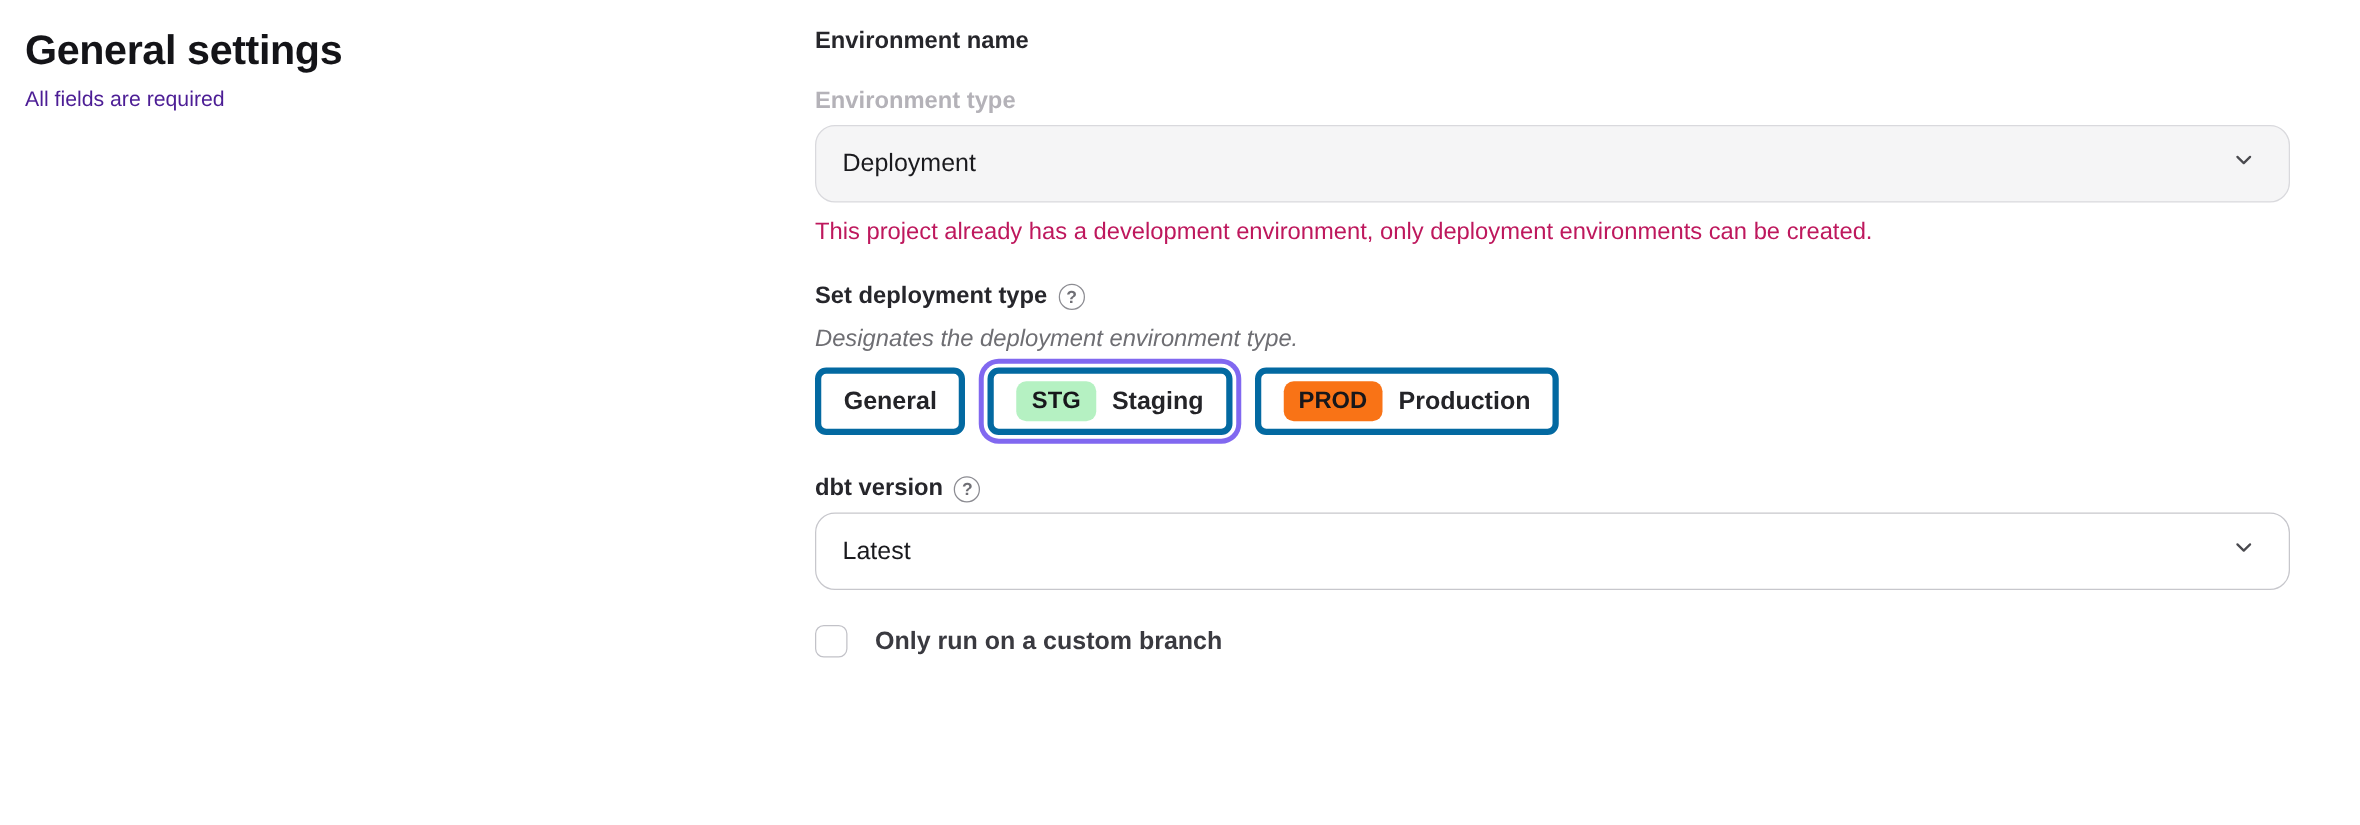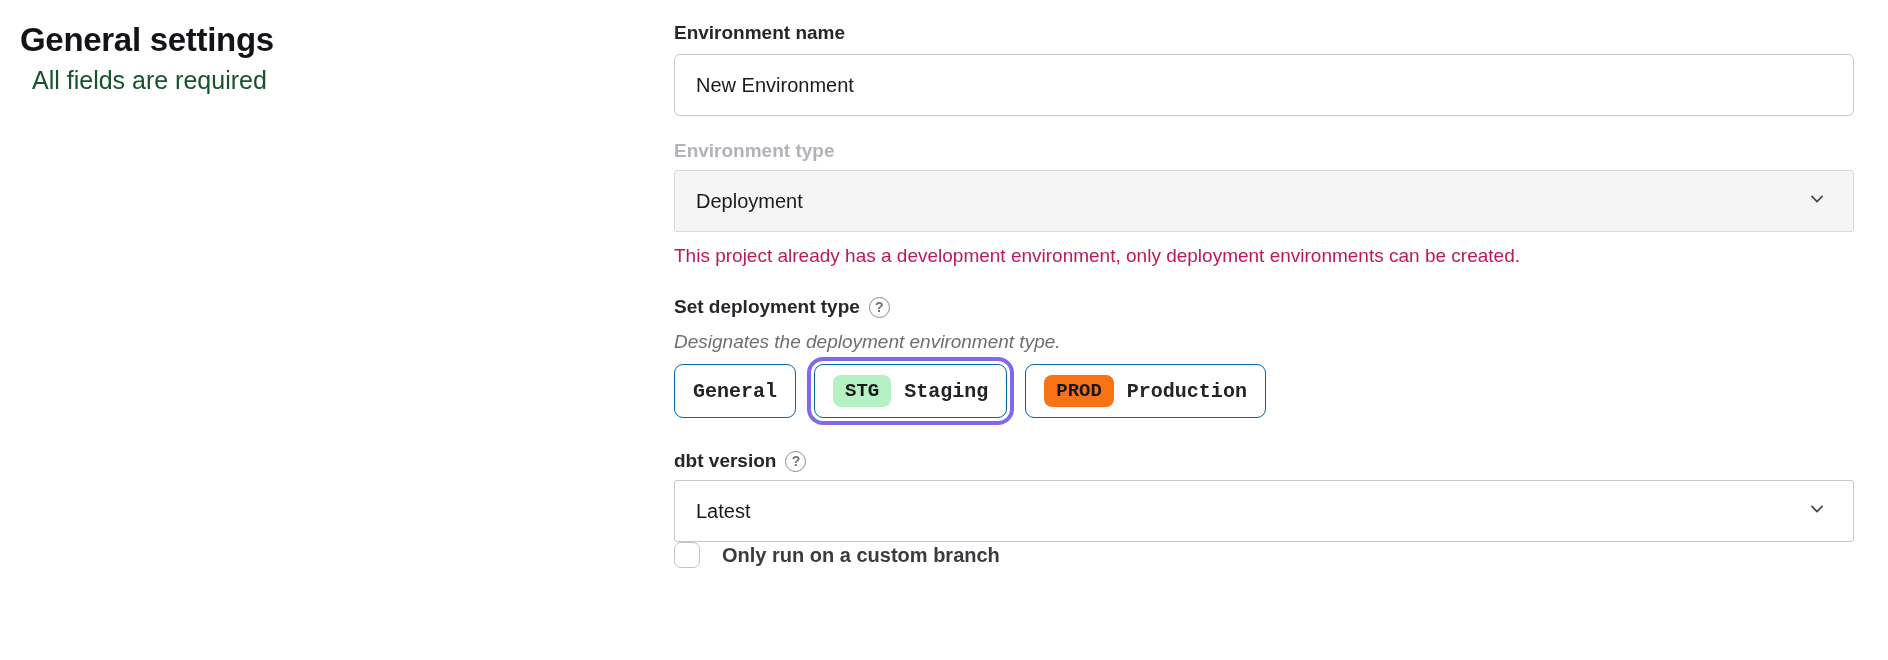--- a/index.html
+++ b/index.html
@@ -12,24 +12,24 @@
     overflow: hidden;
     position: relative;
   }
 
   
   .left-col { position: absolute; left: 20px; top: 20px; width: 620px; }
   .page-title {
     margin: 0; font-size: 33px; line-height: 40px;
     font-weight: 700; color: #141418; letter-spacing: -0.3px;
   }
-  .page-subtitle { margin: 8px 0 0 12px; font-size: 25px; line-height: 24px; color: #14532d; }
+  .page-subtitle { margin: 8px 0 0 0; font-size: 17px; line-height: 24px; color: #4c1d95; }
 
   
-  .form-col { position: absolute; left: 674px; top: 20px; width: 1180px; }
+  .form-col { position: absolute; left: 652px; top: 20px; width: 1180px; }
 
   .field-label {
     display: flex; align-items: center; gap: 9px;
     font-size: 19px; line-height: 26px; font-weight: 600; color: #26262b;
   }
   .field-label.disabled { color: #b4b2b8; }
 
   .help-icon {
     width: 21px; height: 21px; border-radius: 50%;
     border: 1.5px solid #8c8c92; color: #6f6f75;
@@ -41,75 +41,74 @@
   .text-input {
     width: 100%; height: 62px; margin-top: 8px;
     border: 1px solid #c7c7cc; border-radius: 6px;
     background: #ffffff; padding: 0 21px;
     font-family: inherit; font-size: 20px; color: #1a1a1e;
     outline: none;
   }
 
   .select-box {
     width: 100%; height: 62px; margin-top: 6px;
-    border: 1px solid #c7c7cc; border-radius: 3px;
+    border: 1px solid #c7c7cc; border-radius: 16px;
     background: #ffffff; padding: 0 21px;
     display: flex; align-items: center; justify-content: space-between;
     font-size: 20px; color: #1a1a1e; cursor: pointer;
   }
   .select-box.disabled {
     background: #f5f5f6; border-color: #d9d9dd; cursor: not-allowed;
   }
   .chevron-down { flex: 0 0 auto; margin-right: 6px; }
 
   .helper-text { margin-top: 12px; font-size: 19px; line-height: 24px; color: #be185d; }
 
   .section-label { margin-top: 26px; }
   .section-desc  { margin-top: 10px; font-size: 19px; line-height: 24px; color: #6e6e73; font-style: italic; }
 
   .btn-row { margin-top: 10px; display: flex; align-items: center; gap: 18px; }
   .type-btn {
     height: 54px; padding: 0 18px;
     display: inline-flex; align-items: center; gap: 13px;
-    background: #ffffff; border: 1px solid #0369a1; border-radius: 9px;
-    font-family: Liberation Mono, monospace; font-size: 20px; font-weight: 600; color: #242428;
+    background: #ffffff; border: 5px solid #0369a1; border-radius: 9px;
+    font-family: Liberation Sans, sans-serif; font-size: 20px; font-weight: 600; color: #242428;
     cursor: pointer;
   }
   .type-btn.selected {
     box-shadow: 0 0 0 3px #ffffff, 0 0 0 7px var(--color-accent_ring, #8168f0);
   }
   .type-badge {
     display: inline-flex; align-items: center;
     padding: 5px 12px; border-radius: 8px;
     font-size: 19px; font-weight: 600; color: #17171b;
   }
 
   .version-label { margin-top: 30px; }
 
-  .checkbox-row { display: flex; align-items: center; gap: 22px; }
+  .checkbox-row { margin-top: 28px; display: flex; align-items: center; gap: 22px; }
   .checkbox {
     width: 26px; height: 26px; flex: 0 0 auto;
     border: 1px solid #c2c2c8; border-radius: 7px; background: #ffffff;
     cursor: pointer;
   }
   .checkbox-label { font-size: 20px; font-weight: 600; color: #3a3a40; cursor: pointer; }
 </style>
 </head>
 <body>
 
 <div class="left-col">
   <h1 class="page-title">General settings</h1>
   <p class="page-subtitle">All fields are required</p>
 </div>
 
 <div class="form-col">
 
   
   <div class="field-label">Environment name</div>
-  <input class="text-input" type="text" value="New Environment" style="">
 
   
   <div class="field-label disabled" style="margin-top:22px;">Environment type</div>
   <div class="select-box disabled" aria-disabled="true">
     <span>Deployment</span>
     <span class="chevron-down">
       <svg width="18" height="18" viewBox="0 0 16 16" fill="none">
         <path d="M3.5 5.75 L8 10.25 L12.5 5.75" stroke="#4a4a4f" stroke-width="1.6" stroke-linecap="round" stroke-linejoin="round"></path>
       </svg>
     </span>

